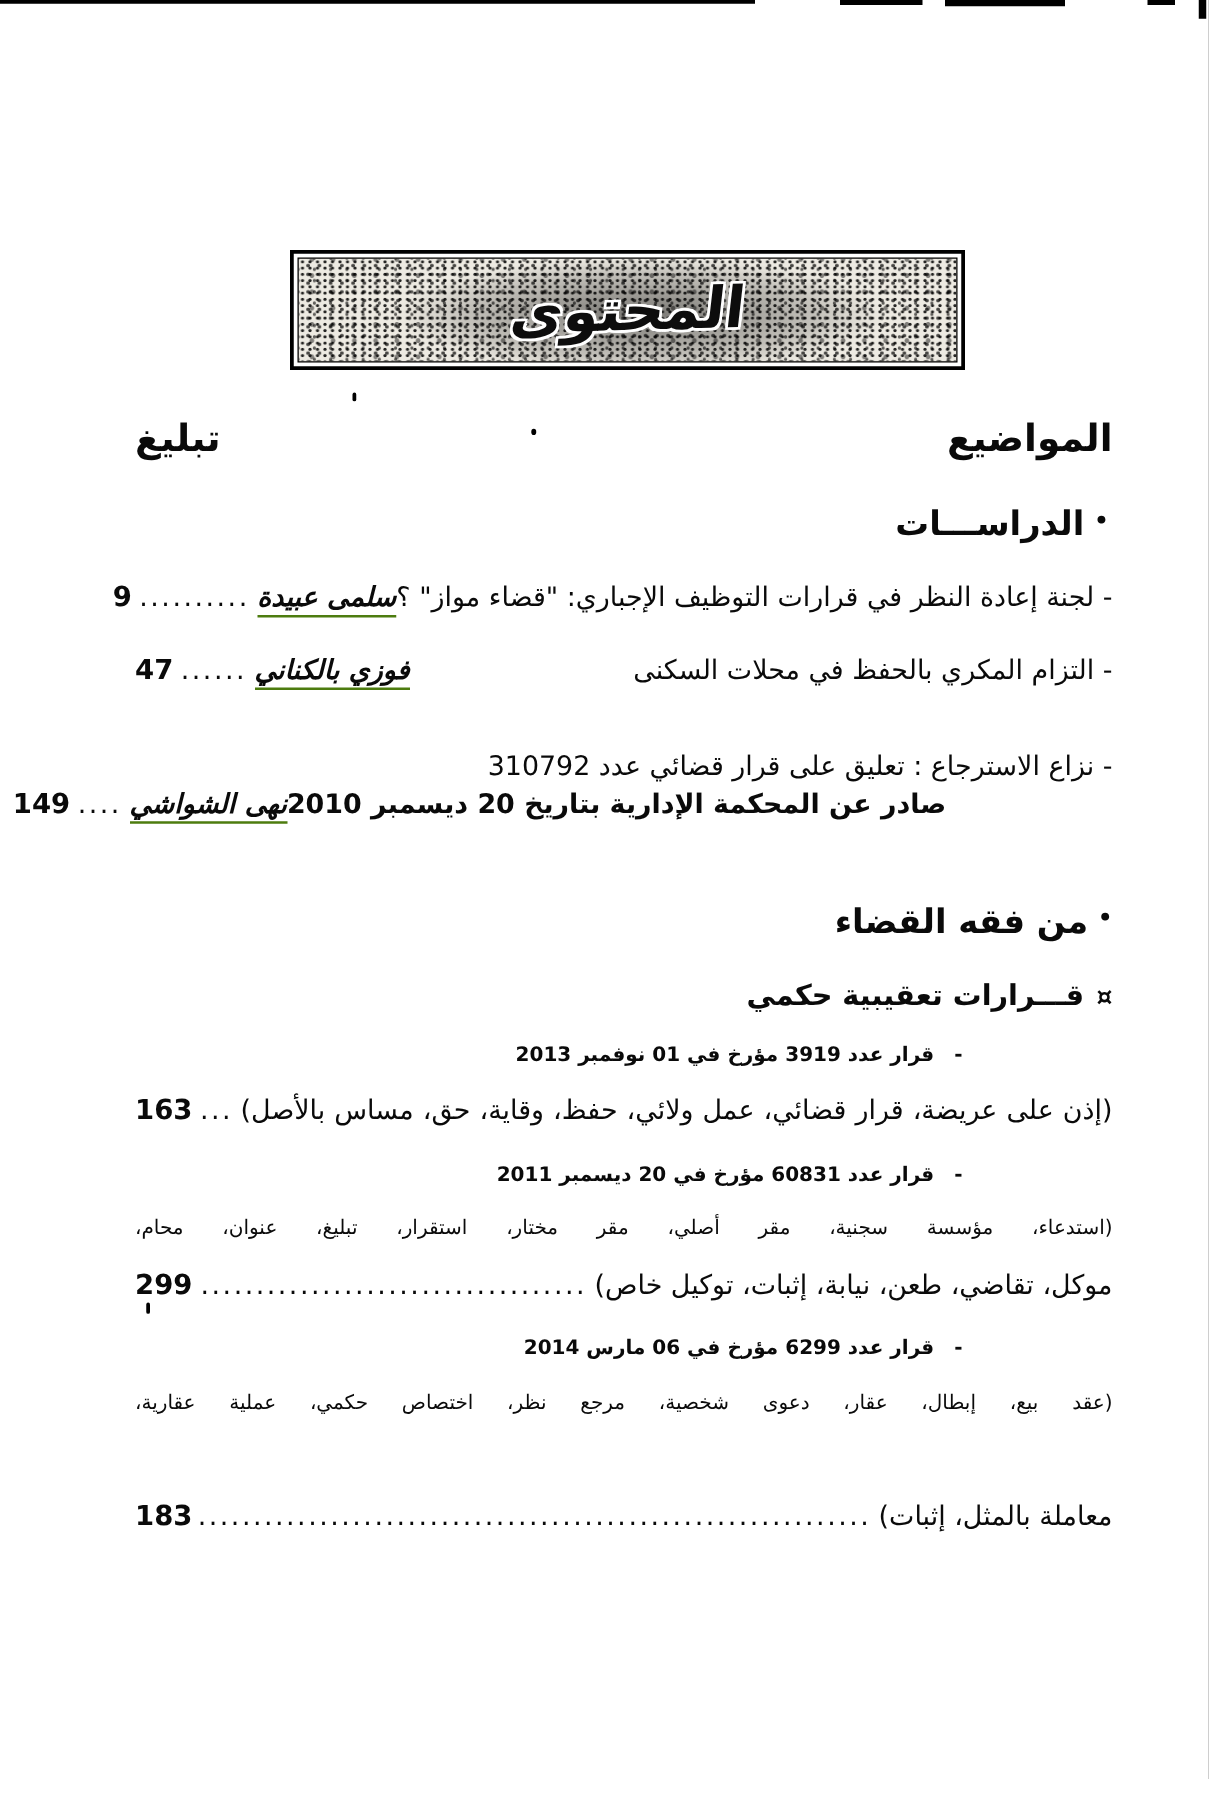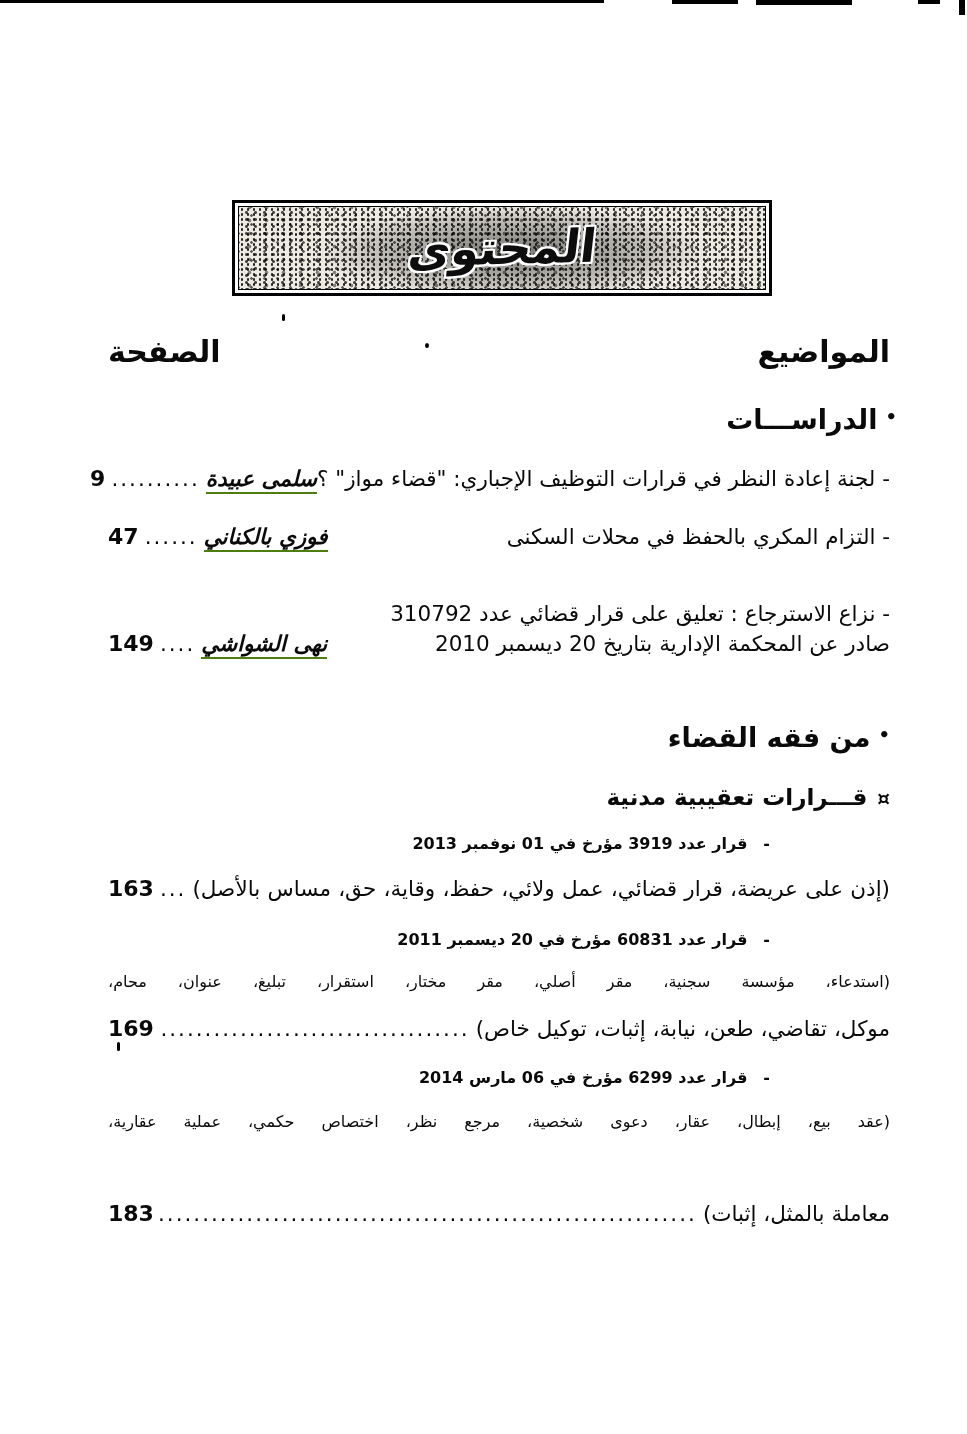--- a/index.html
+++ b/index.html
@@ -53,21 +53,21 @@
     display:flex; justify-content:space-between; align-items:baseline;
   }
   .colheaders { top:334px; font-size:30px; font-weight:bold; }
   .heading-lg { font-size:27px; font-weight:bold; }
   .heading-md { font-size:23px; font-weight:bold; }
   .bullet { font-size:18px; vertical-align:6px; margin-left:8px; }
   .marker { font-size:20px; margin-left:10px; }
 
   .entry { font-size:21.5px; }
   .etitle { white-space:nowrap; }
-  .etitle-indent { white-space:nowrap; }
+  .etitle-indent { margin-right:133px; white-space:nowrap;font-weight:bold; }
   .author-block { display:inline-flex; align-items:baseline; white-space:nowrap; direction:rtl; }
   .author {
     font-weight:bold; border-bottom:2px solid #4d7c0f; padding-bottom:1px;
     font-style:italic;
     text-align:center;
   }
   .dots { letter-spacing:2px; overflow:hidden; white-space:nowrap; margin:0 6px; }
   .pnum { font-size:22px; font-weight:bold; }
 
   .dtitle { font-size:16px; font-weight:bold; white-space:nowrap; }
@@ -100,24 +100,24 @@
   <div class="art speck3"></div>
 
   <div class="banner">
     <div class="banner-inner">
       <span class="banner-title">المحتوى</span>
     </div>
   </div>
 
   <div class="row colheaders">
     <span>المواضيع</span>
-    <span>الصفحة</span>
+    <span>تبليغ</span>
   </div>
 
-  <div class="abs heading-lg" style="top:404px; right:70px;">
+  <div class="abs heading-lg" style="top:404px; right:80px;">
     <span class="bullet">•</span><span>الدراســـات</span>
   </div>
 
   <div class="row entry" style="top:466px;">
     <span class="etitle">- لجنة إعادة النظر في قرارات التوظيف الإجباري: "قضاء مواز" ؟</span>
     <span class="author-block">
       <span class="author">سلمى عبيدة</span>
       <span class="dots">..........</span>
       <span class="pnum">9</span>
     </span>
@@ -142,40 +142,40 @@
       <span class="dots">....</span>
       <span class="pnum">149</span>
     </span>
   </div>
 
   <div class="abs heading-lg" style="top:722px; right:77px;">
     <span class="bullet">•</span><span>من فقه القضاء</span>
   </div>
 
   <div class="abs heading-md" style="top:784px; right:77px;">
-    <span class="marker">¤</span><span>قـــرارات تعقيبية مدنية</span>
+    <span class="marker">¤</span><span>قـــرارات تعقيبية حكمي</span>
   </div>
 
   <div class="abs dtitle" style="top:834px; right:197px;">
     <span class="dash">-</span><span>قرار عدد 3919 مؤرخ في 01 نوفمبر 2013</span>
   </div>
   <div class="kwrow kwrow-d1" style="top:876px;">
     <span class="kwtext">(إذن على عريضة، قرار قضائي، عمل ولائي، حفظ، وقاية، حق، مساس بالأصل)</span>
     <span class="dots">...</span>
     <span class="pnum">163</span>
   </div>
 
   <div class="abs dtitle" style="top:930px; right:197px;">
     <span class="dash">-</span><span>قرار عدد 60831 مؤرخ في 20 ديسمبر 2011</span>
   </div>
   <div class="kwline" style="top:972px;">(استدعاء، مؤسسة سجنية، مقر أصلي، مقر مختار، استقرار، تبليغ، عنوان، محام،</div>
   <div class="kwrow" style="top:1016px;">
     <span class="kwtext">موكل، تقاضي، طعن، نيابة، إثبات، توكيل خاص)</span>
     <span class="dots">............................................................</span>
-    <span class="pnum">169</span>
+    <span class="pnum">299</span>
   </div>
 
   <div class="abs dtitle" style="top:1068px; right:197px;">
     <span class="dash">-</span><span>قرار عدد 6299 مؤرخ في 06 مارس 2014</span>
   </div>
   <div class="kwline" style="top:1112px;">(عقد بيع، إبطال، عقار، دعوى شخصية، مرجع نظر، اختصاص حكمي، عملية عقارية،</div>
   <div class="kwrow" style="top:1201px;">
     <span class="kwtext">معاملة بالمثل، إثبات)</span>
     <span class="dots">................................................................................</span>
     <span class="pnum">183</span>

